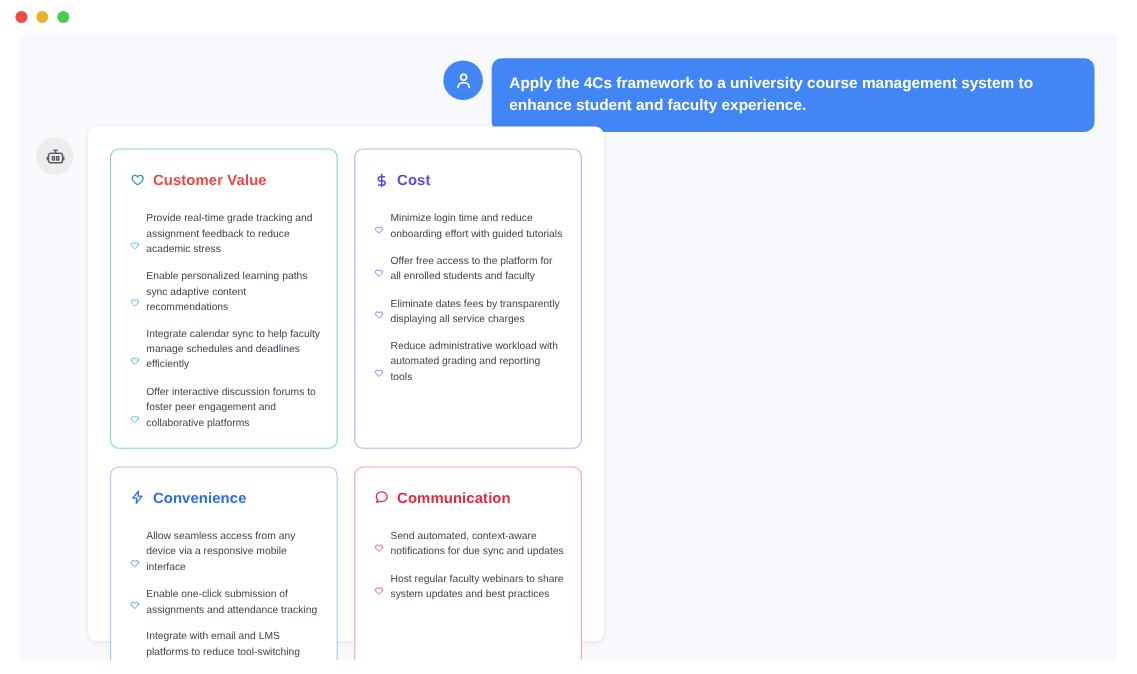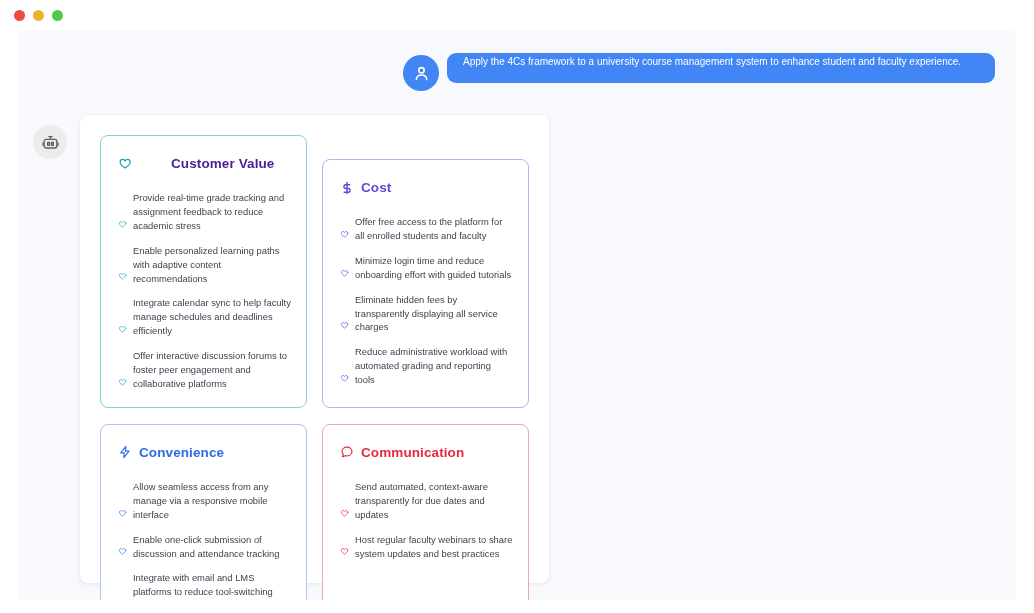--- a/index.html
+++ b/index.html
@@ -70,26 +70,26 @@
     align-items: center;
     justify-content: center;
     flex: none;
     margin-top: 2px;
   }
   .bubble {
     margin-left: 8px;
     background: #4285f4;
     color: #ffffff;
     border-radius: 9px;
-    padding: 2px 16px 14px 16px;
+    padding: 13px 16px 14px 16px;
     width: 548px;
     box-sizing: border-box;
-    font-size: 10px;
+    font-size: 14px;
     line-height: 1.42;
-    font-weight: 400;
+    font-weight: 700;
   }
 
   
   .bot-avatar {
     position: absolute;
     left: 15px;
     top: 95px;
     width: 34px;
     height: 34px;
     border-radius: 50%;
@@ -154,22 +154,22 @@
   ul.bullets li:last-child { margin-bottom: 0; }
   .bullet-icon { flex: none; margin-top: 1px; }
   .bullet-text {
     font-size: 9.4px;
     line-height: 1.48;
     color: #3d4450;
   }
 
   
   .card.teal    { border-color: #7fd3dd; }
-  .card.teal .card-title { color: #4c1d95; margin-left: 32px; }
-  .card.purple  { border-color: #b7b2f5; margin-top: 24px; }
+  .card.teal .card-title { color: #ef4444; }
+  .card.purple  { border-color: #b7b2f5; }
   .card.purple .card-title { color: #5b4ae0; }
   .card.blue    { border-color: #a9c6f7; }
   .card.blue .card-title { color: #2a6ceb; }
   .card.red     { border-color: #f0a5ad; }
   .card.red .card-title { color: #e5293f; }
 </style>
 </head>
 <body>
 
 <div class="window">
@@ -224,21 +224,21 @@
                 </svg>
               </span>
               <span class="bullet-text">Provide real-time grade tracking and assignment feedback to reduce academic stress</span>
             </li>
             <li>
               <span class="bullet-icon">
                 <svg width="9" height="9" viewBox="0 0 24 24" fill="none" stroke="#3fb9cc" stroke-width="2.2" stroke-linecap="round" stroke-linejoin="round">
                   <path d="M20.8 8.6c0-2.5-2-4.5-4.5-4.5-1.8 0-3.4 1.1-4.1 2.6-.7-1.5-2.3-2.6-4.1-2.6-2.5 0-4.5 2-4.5 4.5 0 5 8.6 10.3 8.6 10.3S20.8 13.6 20.8 8.6z"></path>
                 </svg>
               </span>
-              <span class="bullet-text">Enable personalized learning paths with adaptive content recommendations</span>
+              <span class="bullet-text">Enable personalized learning paths sync adaptive content recommendations</span>
             </li>
             <li>
               <span class="bullet-icon">
                 <svg width="9" height="9" viewBox="0 0 24 24" fill="none" stroke="#3fb9cc" stroke-width="2.2" stroke-linecap="round" stroke-linejoin="round">
                   <path d="M20.8 8.6c0-2.5-2-4.5-4.5-4.5-1.8 0-3.4 1.1-4.1 2.6-.7-1.5-2.3-2.6-4.1-2.6-2.5 0-4.5 2-4.5 4.5 0 5 8.6 10.3 8.6 10.3S20.8 13.6 20.8 8.6z"></path>
                 </svg>
               </span>
               <span class="bullet-text">Integrate calendar sync to help faculty manage schedules and deadlines efficiently</span>
             </li>
             <li>
@@ -262,37 +262,37 @@
             </span>
             <span class="card-title">Cost</span>
           </div>
           <ul class="bullets">
             <li>
               <span class="bullet-icon">
                 <svg width="9" height="9" viewBox="0 0 24 24" fill="none" stroke="#7b6cf0" stroke-width="2.2" stroke-linecap="round" stroke-linejoin="round">
                   <path d="M20.8 8.6c0-2.5-2-4.5-4.5-4.5-1.8 0-3.4 1.1-4.1 2.6-.7-1.5-2.3-2.6-4.1-2.6-2.5 0-4.5 2-4.5 4.5 0 5 8.6 10.3 8.6 10.3S20.8 13.6 20.8 8.6z"></path>
                 </svg>
               </span>
+              <span class="bullet-text">Minimize login time and reduce onboarding effort with guided tutorials</span>
+            </li>
+            <li>
+              <span class="bullet-icon">
+                <svg width="9" height="9" viewBox="0 0 24 24" fill="none" stroke="#7b6cf0" stroke-width="2.2" stroke-linecap="round" stroke-linejoin="round">
+                  <path d="M20.8 8.6c0-2.5-2-4.5-4.5-4.5-1.8 0-3.4 1.1-4.1 2.6-.7-1.5-2.3-2.6-4.1-2.6-2.5 0-4.5 2-4.5 4.5 0 5 8.6 10.3 8.6 10.3S20.8 13.6 20.8 8.6z"></path>
+                </svg>
+              </span>
               <span class="bullet-text">Offer free access to the platform for all enrolled students and faculty</span>
             </li>
             <li>
               <span class="bullet-icon">
                 <svg width="9" height="9" viewBox="0 0 24 24" fill="none" stroke="#7b6cf0" stroke-width="2.2" stroke-linecap="round" stroke-linejoin="round">
                   <path d="M20.8 8.6c0-2.5-2-4.5-4.5-4.5-1.8 0-3.4 1.1-4.1 2.6-.7-1.5-2.3-2.6-4.1-2.6-2.5 0-4.5 2-4.5 4.5 0 5 8.6 10.3 8.6 10.3S20.8 13.6 20.8 8.6z"></path>
                 </svg>
               </span>
-              <span class="bullet-text">Minimize login time and reduce onboarding effort with guided tutorials</span>
-            </li>
-            <li>
-              <span class="bullet-icon">
-                <svg width="9" height="9" viewBox="0 0 24 24" fill="none" stroke="#7b6cf0" stroke-width="2.2" stroke-linecap="round" stroke-linejoin="round">
-                  <path d="M20.8 8.6c0-2.5-2-4.5-4.5-4.5-1.8 0-3.4 1.1-4.1 2.6-.7-1.5-2.3-2.6-4.1-2.6-2.5 0-4.5 2-4.5 4.5 0 5 8.6 10.3 8.6 10.3S20.8 13.6 20.8 8.6z"></path>
-                </svg>
-              </span>
-              <span class="bullet-text">Eliminate hidden fees by transparently displaying all service charges</span>
+              <span class="bullet-text">Eliminate dates fees by transparently displaying all service charges</span>
             </li>
             <li>
               <span class="bullet-icon">
                 <svg width="9" height="9" viewBox="0 0 24 24" fill="none" stroke="#7b6cf0" stroke-width="2.2" stroke-linecap="round" stroke-linejoin="round">
                   <path d="M20.8 8.6c0-2.5-2-4.5-4.5-4.5-1.8 0-3.4 1.1-4.1 2.6-.7-1.5-2.3-2.6-4.1-2.6-2.5 0-4.5 2-4.5 4.5 0 5 8.6 10.3 8.6 10.3S20.8 13.6 20.8 8.6z"></path>
                 </svg>
               </span>
               <span class="bullet-text">Reduce administrative workload with automated grading and reporting tools</span>
             </li>
           </ul>
@@ -307,29 +307,29 @@
             </span>
             <span class="card-title">Convenience</span>
           </div>
           <ul class="bullets">
             <li>
               <span class="bullet-icon">
                 <svg width="9" height="9" viewBox="0 0 24 24" fill="none" stroke="#4c8cf5" stroke-width="2.2" stroke-linecap="round" stroke-linejoin="round">
                   <path d="M20.8 8.6c0-2.5-2-4.5-4.5-4.5-1.8 0-3.4 1.1-4.1 2.6-.7-1.5-2.3-2.6-4.1-2.6-2.5 0-4.5 2-4.5 4.5 0 5 8.6 10.3 8.6 10.3S20.8 13.6 20.8 8.6z"></path>
                 </svg>
               </span>
-              <span class="bullet-text">Allow seamless access from any manage via a responsive mobile interface</span>
+              <span class="bullet-text">Allow seamless access from any device via a responsive mobile interface</span>
             </li>
             <li>
               <span class="bullet-icon">
                 <svg width="9" height="9" viewBox="0 0 24 24" fill="none" stroke="#4c8cf5" stroke-width="2.2" stroke-linecap="round" stroke-linejoin="round">
                   <path d="M20.8 8.6c0-2.5-2-4.5-4.5-4.5-1.8 0-3.4 1.1-4.1 2.6-.7-1.5-2.3-2.6-4.1-2.6-2.5 0-4.5 2-4.5 4.5 0 5 8.6 10.3 8.6 10.3S20.8 13.6 20.8 8.6z"></path>
                 </svg>
               </span>
-              <span class="bullet-text">Enable one-click submission of discussion and attendance tracking</span>
+              <span class="bullet-text">Enable one-click submission of assignments and attendance tracking</span>
             </li>
             <li>
               <span class="bullet-icon">
                 <svg width="9" height="9" viewBox="0 0 24 24" fill="none" stroke="#4c8cf5" stroke-width="2.2" stroke-linecap="round" stroke-linejoin="round">
                   <path d="M20.8 8.6c0-2.5-2-4.5-4.5-4.5-1.8 0-3.4 1.1-4.1 2.6-.7-1.5-2.3-2.6-4.1-2.6-2.5 0-4.5 2-4.5 4.5 0 5 8.6 10.3 8.6 10.3S20.8 13.6 20.8 8.6z"></path>
                 </svg>
               </span>
               <span class="bullet-text">Integrate with email and LMS platforms to reduce tool-switching effort</span>
             </li>
 
@@ -345,21 +345,21 @@
             </span>
             <span class="card-title">Communication</span>
           </div>
           <ul class="bullets">
             <li>
               <span class="bullet-icon">
                 <svg width="9" height="9" viewBox="0 0 24 24" fill="none" stroke="#ef4358" stroke-width="2.2" stroke-linecap="round" stroke-linejoin="round">
                   <path d="M20.8 8.6c0-2.5-2-4.5-4.5-4.5-1.8 0-3.4 1.1-4.1 2.6-.7-1.5-2.3-2.6-4.1-2.6-2.5 0-4.5 2-4.5 4.5 0 5 8.6 10.3 8.6 10.3S20.8 13.6 20.8 8.6z"></path>
                 </svg>
               </span>
-              <span class="bullet-text">Send automated, context-aware transparently for due dates and updates</span>
+              <span class="bullet-text">Send automated, context-aware notifications for due sync and updates</span>
             </li>
             <li>
               <span class="bullet-icon">
                 <svg width="9" height="9" viewBox="0 0 24 24" fill="none" stroke="#ef4358" stroke-width="2.2" stroke-linecap="round" stroke-linejoin="round">
                   <path d="M20.8 8.6c0-2.5-2-4.5-4.5-4.5-1.8 0-3.4 1.1-4.1 2.6-.7-1.5-2.3-2.6-4.1-2.6-2.5 0-4.5 2-4.5 4.5 0 5 8.6 10.3 8.6 10.3S20.8 13.6 20.8 8.6z"></path>
                 </svg>
               </span>
               <span class="bullet-text">Host regular faculty webinars to share system updates and best practices</span>
             </li>
 

